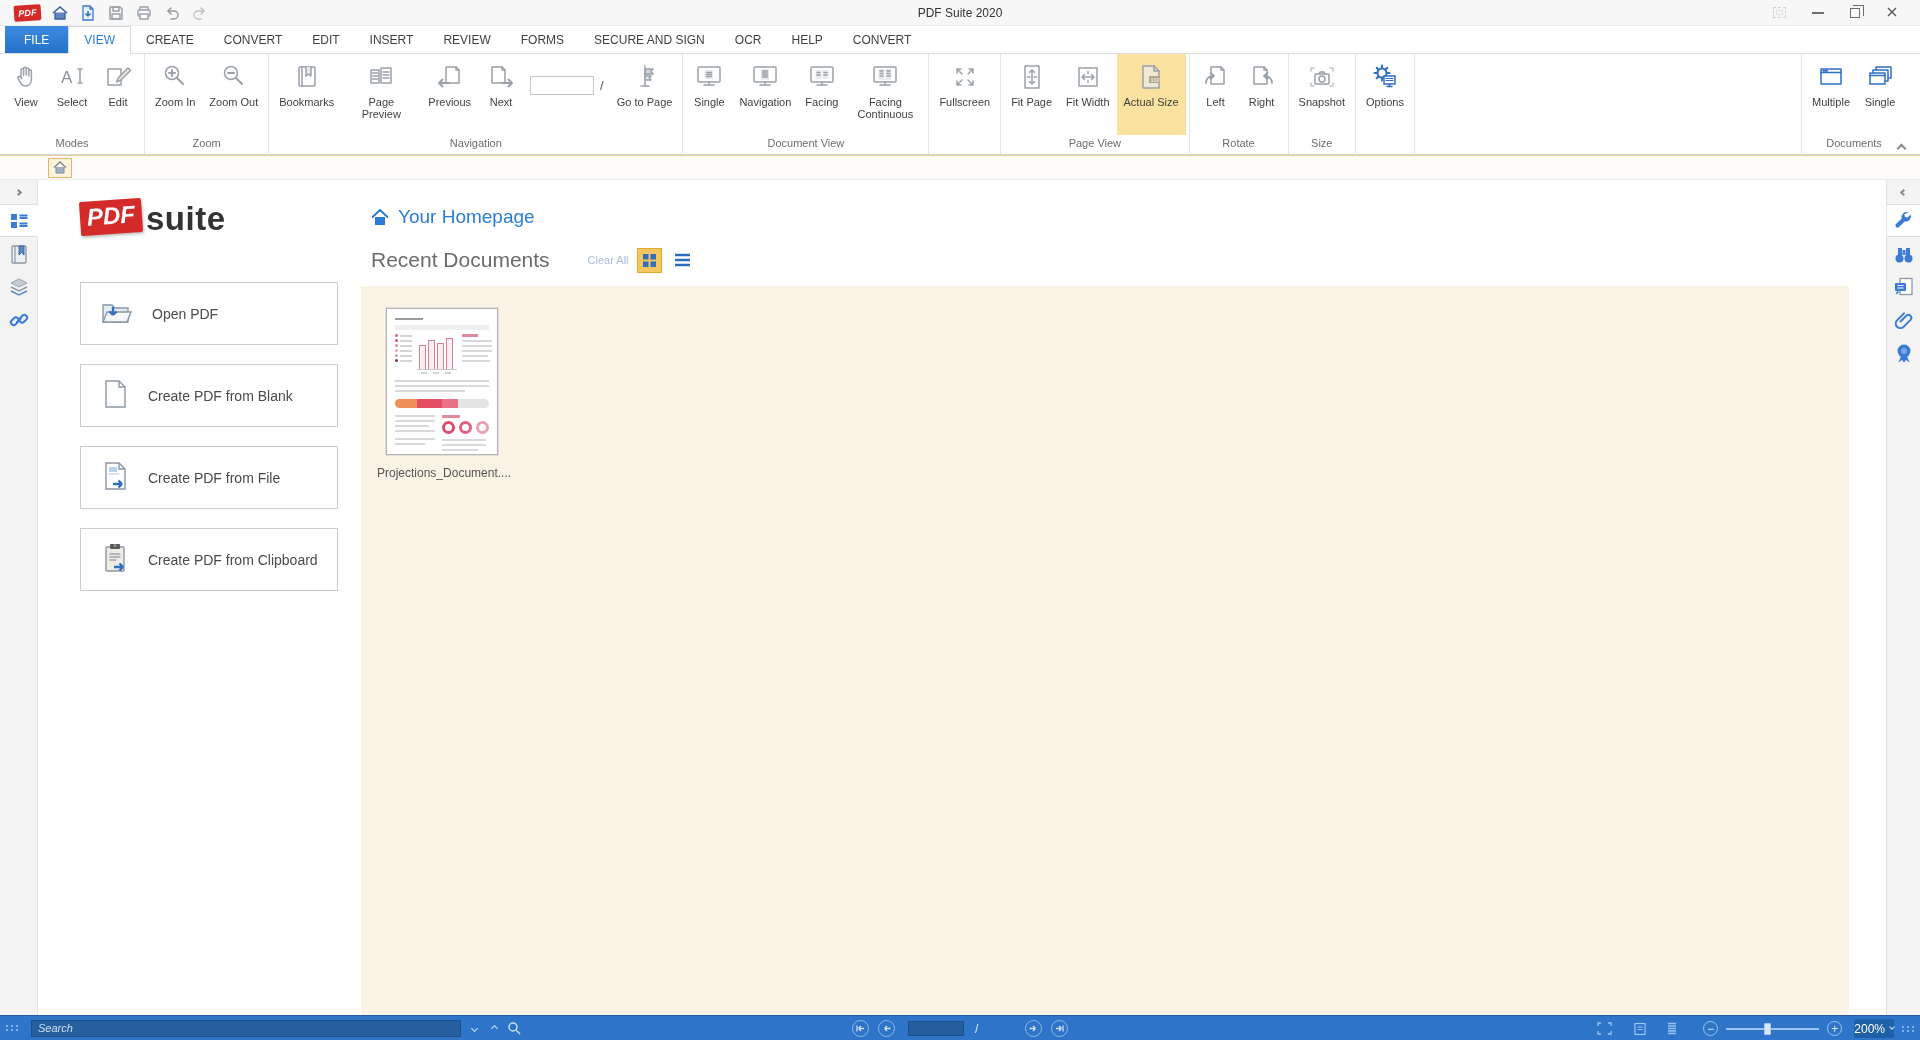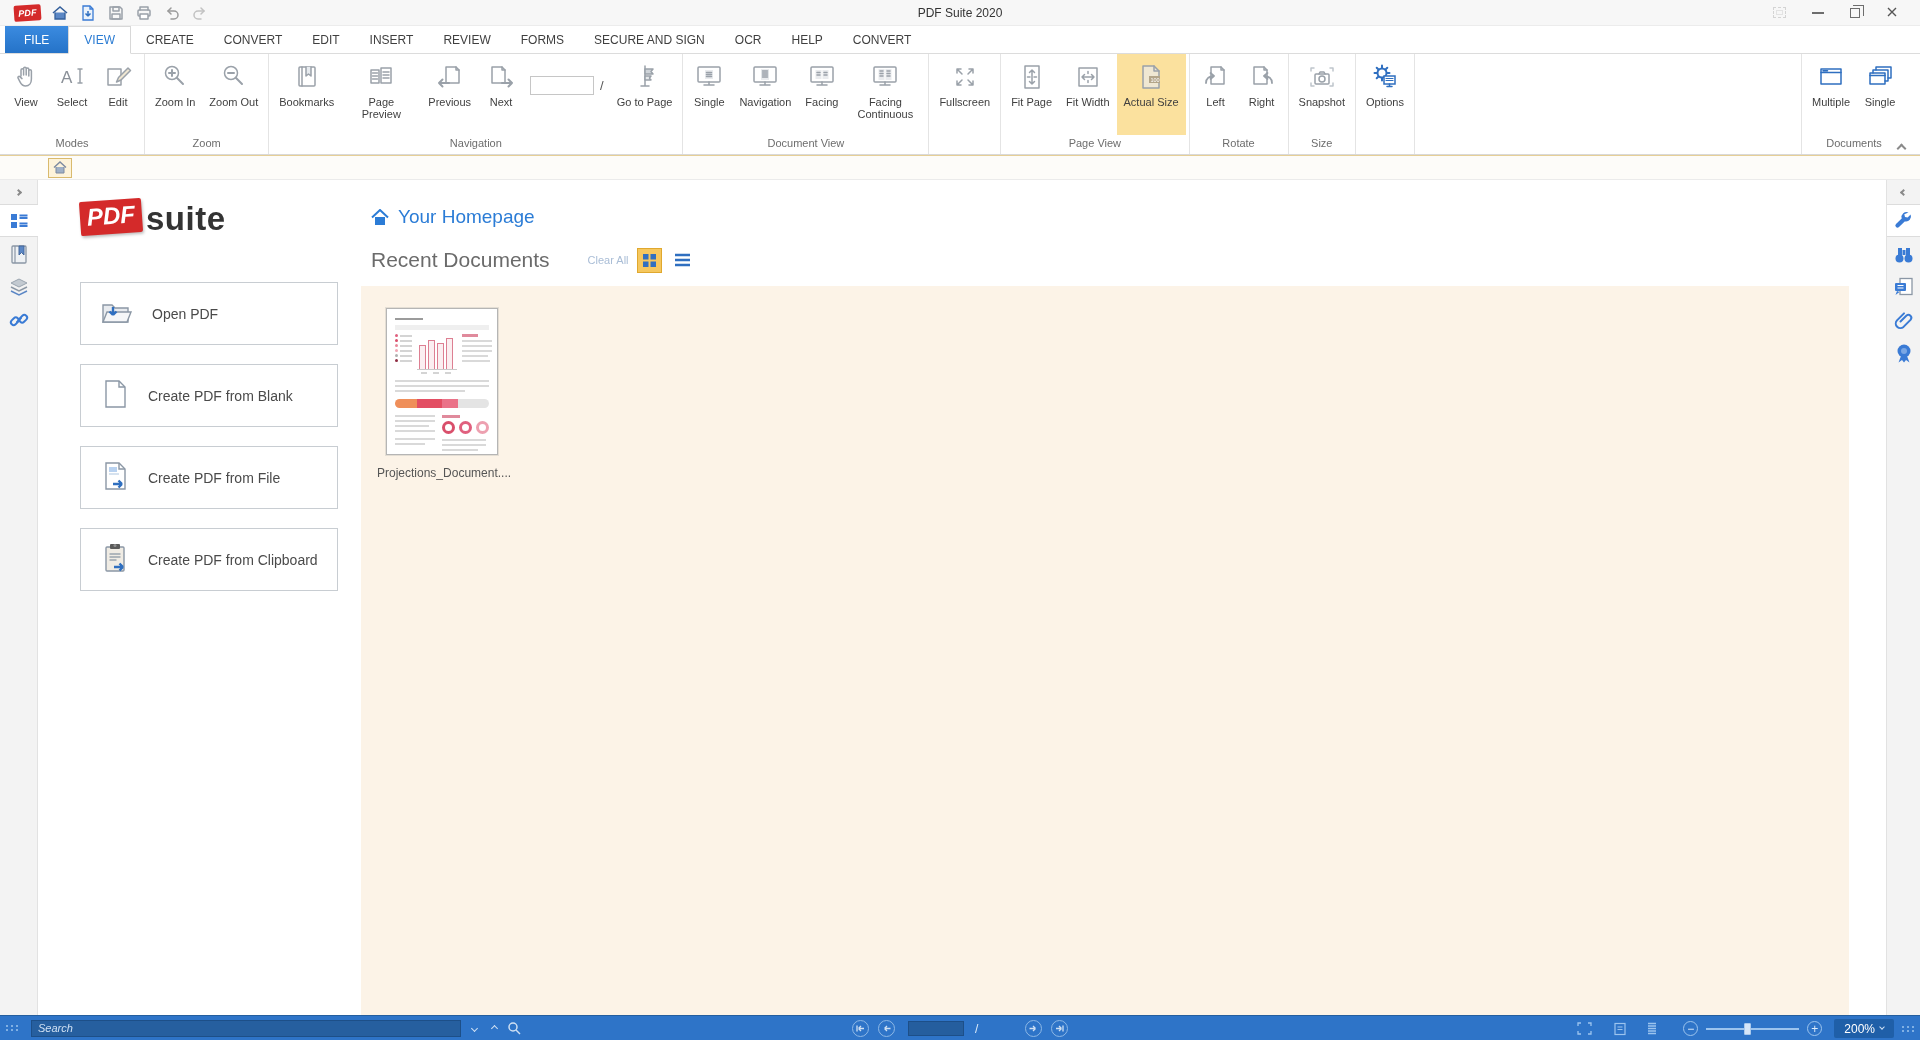--- a/index.html
+++ b/index.html
@@ -128,21 +128,21 @@
   .slash2 { font-size:12px; color:#dcebfa; margin:0 2px; }
   .gap40 { margin-left:36px; }
   .rightcluster { position:absolute; right:0; top:0; height:25px; display:flex; align-items:center; }
   .sico { width:18px; height:18px; display:flex; align-items:center; justify-content:center; }
   .zcirc { width:15px; height:15px; border-radius:50%; border:1px solid #9cc4ee; color:#dcebfa;
            font-size:12px; line-height:12px; display:flex; align-items:center; justify-content:center; }
   .ztrack { width:93px; height:2px; background:#9cc4ee; margin:0 8px; position:relative; }
   .zhandle { position:absolute; left:38px; top:-5px; width:7px; height:12px; background:#d6e6f8;
              border:1px solid #aac9ec; border-radius:1px; }
   .zoombox { background:#1f5fa8; border-radius:2px; height:19px; display:flex; align-items:center;
-             padding:0 10px; gap:5px; margin-left:12px; font-size:12px; color:#fff; }
+             padding:0 0; gap:5px; margin-left:12px; font-size:12px; color:#fff; }
   .zoombox .chev { border-color:#cfe0f3; border-width:1.5px 1.5px 0 0; width:4px; height:4px;
                    transform:rotate(135deg); margin-top:-3px; }
 </style>
 </head>
 <body>
 
 <div class="app">
 
   <div class="titlebar">
     <div class="wintitle">PDF Suite 2020</div>

